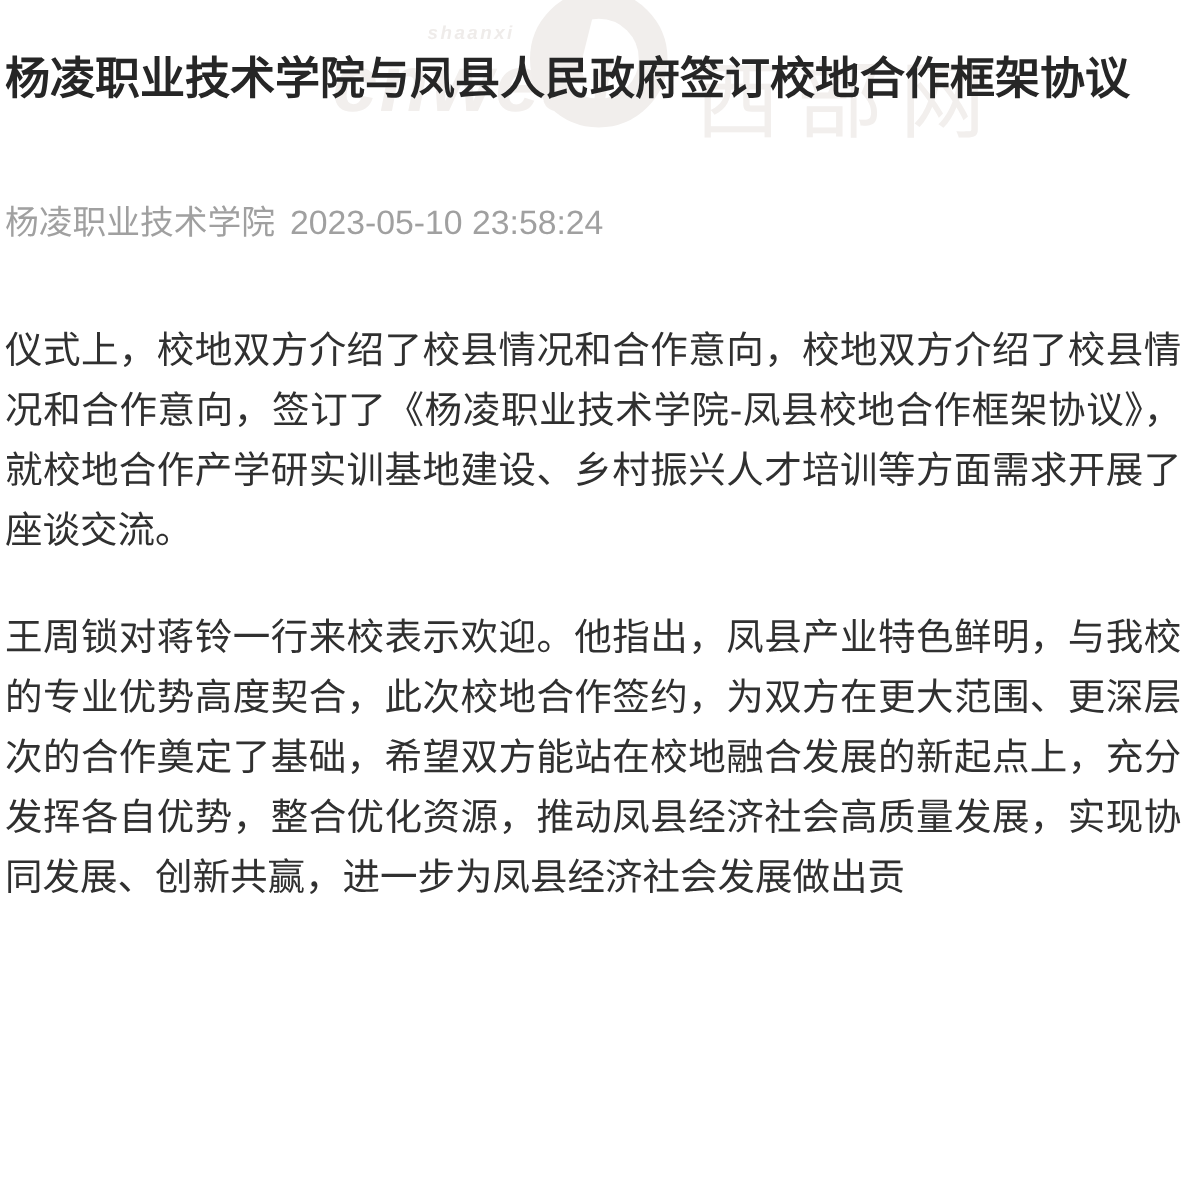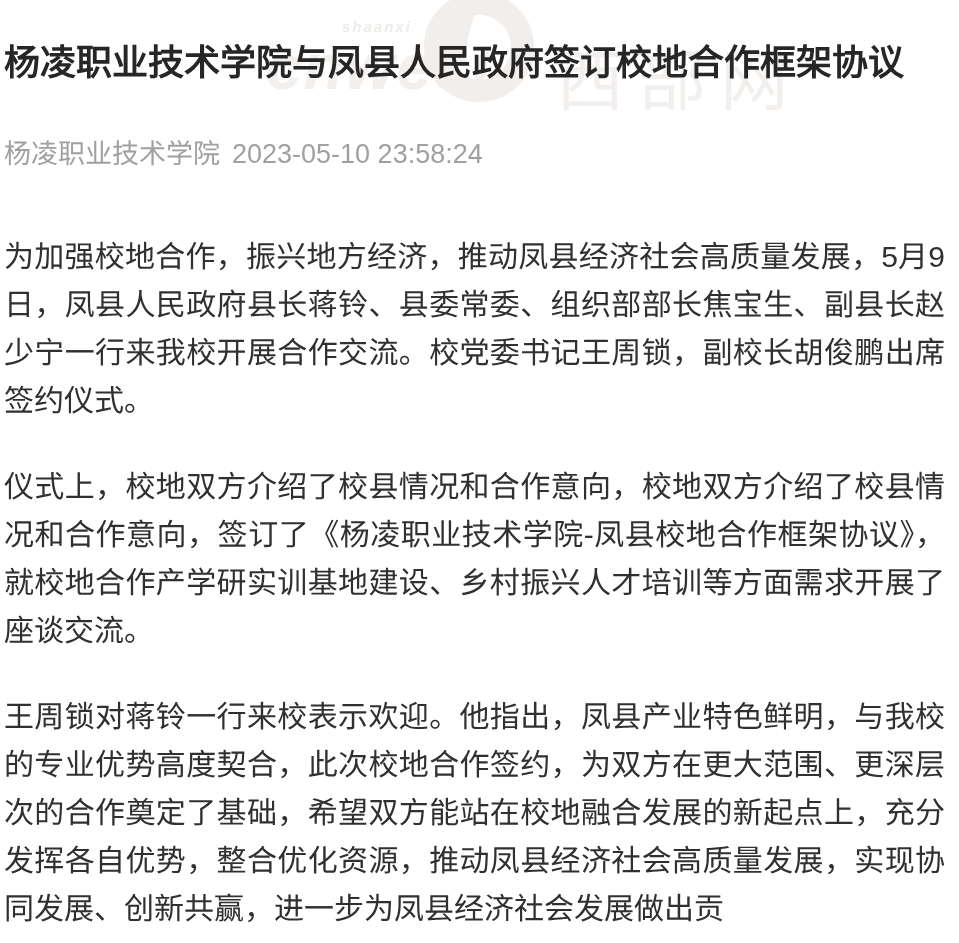--- a/index.html
+++ b/index.html
@@ -82,21 +82,21 @@
     padding: 0 14px 0 4px;
   }
   .title {
     margin: 40px 0 0 0;
     font-size: 36px;
     line-height: 1.25;
     font-weight: bold;
     color: #262626;
   }
   .meta {
-    margin-top: 52px;
+    margin-top: 76px;
     font-size: 27px;
     line-height: 1.3;
     color: #a0a0a0;
     white-space: nowrap;
   }
   .meta .source { margin-right: 12px; }
   .body { margin-top: 61px; }
   .body p {
     margin: 0 0 38px 0;
     font-size: 30px;
@@ -121,19 +121,18 @@
   </div>
 
   <div class="article">
     <h1 class="title">杨凌职业技术学院与凤县人民政府签订校地合作框架协议</h1>
 
     <div class="meta">
       <span class="source">杨凌职业技术学院</span><span class="datetime">2023-05-10 23:58:24</span>
     </div>
 
     <div class="body">
-      <p>为加强校地合作，振兴地方经济，推动凤县经济社会高质量发展，5月9日，凤县人民政府县长蒋铃、县委常委、组织部部长焦宝生、副县长赵少宁一行来我校开展合作交流。校党委书记王周锁，副校长胡俊鹏出席签约仪式。</p>
       <p>仪式上，校地双方介绍了校县情况和合作意向，校地双方介绍了校县情况和合作意向，签订了《杨凌职业技术学院-凤县校地合作框架协议》，就校地合作产学研实训基地建设、乡村振兴人才培训等方面需求开展了座谈交流。</p>
       <p>王周锁对蒋铃一行来校表示欢迎。他指出，凤县产业特色鲜明，与我校的专业优势高度契合，此次校地合作签约，为双方在更大范围、更深层次的合作奠定了基础，希望双方能站在校地融合发展的新起点上，充分发挥各自优势，整合优化资源，推动凤县经济社会高质量发展，实现协同发展、创新共赢，进一步为凤县经济社会发展做出贡</p>
     </div>
   </div>
 
 </div>
 
 </body></html>

